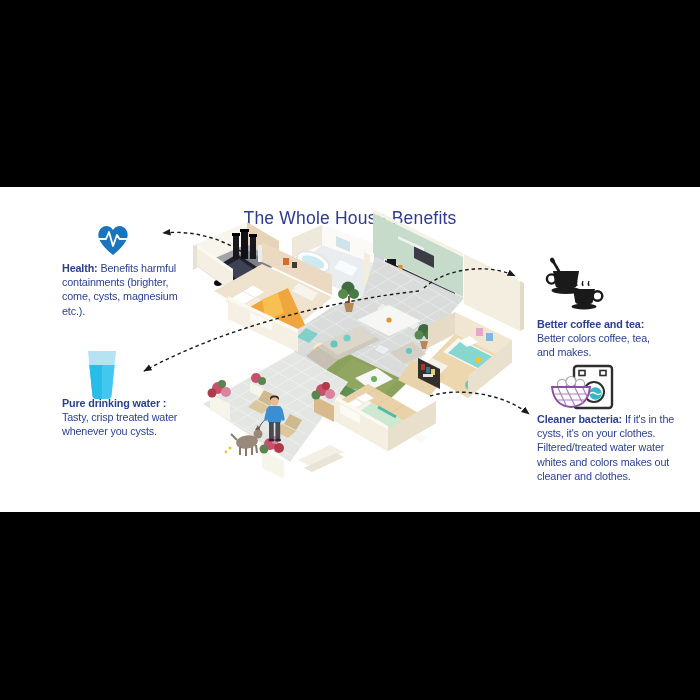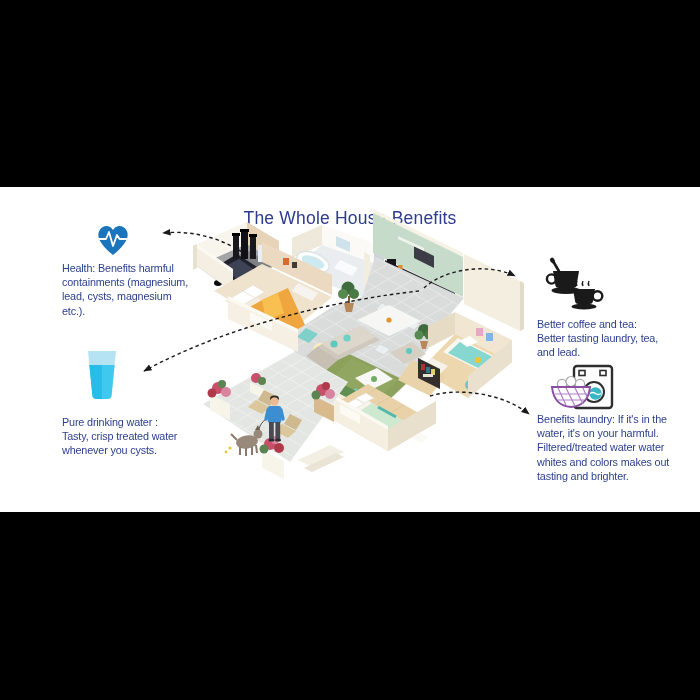--- a/index.html
+++ b/index.html
@@ -15,21 +15,21 @@
   .title{
     position:absolute;left:0;top:208px;width:700px;text-align:center;
     font-size:17.5px;font-weight:400;letter-spacing:.2px;
     color:var(--c-title,#2f3b8e);
   }
   .benefit{
     position:absolute;
     font-size:10.8px;line-height:14.2px;letter-spacing:-.15px;
     color:var(--c-body,#2c3f8e);white-space:nowrap;
   }
-  .benefit strong{font-weight:400;}
+  .benefit strong{font-weight:700;}
   .icon-box{position:absolute;}
   svg{display:block;}
   .overlay{position:absolute;left:0;top:0;pointer-events:none;}
 </style>
 </head>
 <body>
 
 <div class="canvas">
   <div class="slide"></div>
 
@@ -87,43 +87,43 @@
         <circle cx="21" cy="17.5" r="5" fill="#ffffff" stroke="#a9a9a9" stroke-width="1.2"></circle>
         <circle cx="30" cy="20" r="4.6" fill="#ffffff" stroke="#a9a9a9" stroke-width="1.2"></circle>
         <path d="M2,23 L40,23 Q38,42 21,43 Q4,42 2,23 Z" fill="#ffffff" stroke="#8a4fa0" stroke-width="2"></path>
         <path d="M8,24 L16,41 M16,24 L25,42 M25,24 L33,40 M33,24 L37,33 M5,30 L37,30 M8,36 L34,36" stroke="#b07fc7" stroke-width="1.2" fill="none"></path>
       </g>
     </svg>
   </div>
 
   <div class="benefit" style="left:62px;top:261px">
     <div><strong>Health:</strong><span> Benefits harmful</span></div>
-    <div>containments (magnesium,</div>
-    <div>lead, cysts, magnesium</div>
+    <div>containments (brighter,</div>
+    <div>come, cysts, magnesium</div>
     <div>etc.).</div>
   </div>
 
-  <div class="benefit" style="left:62px;top:415px">
+  <div class="benefit" style="left:62px;top:396px">
     <div><strong>Pure drinking water :</strong></div>
     <div>Tasty, crisp treated water</div>
     <div>whenever you cysts.</div>
   </div>
 
   <div class="benefit" style="left:537px;top:317px">
     <div><strong>Better coffee and tea:</strong></div>
-    <div>Better tasting laundry, tea,</div>
-    <div>and lead.</div>
+    <div>Better colors coffee, tea,</div>
+    <div>and makes.</div>
   </div>
 
   <div class="benefit" style="left:537px;top:412px">
-    <div><strong>Benefits laundry:</strong><span> If it's in the</span></div>
-    <div>water, it's on your harmful.</div>
+    <div><strong>Cleaner bacteria:</strong><span> If it's in the</span></div>
+    <div>cysts, it's on your clothes.</div>
     <div>Filtered/treated water water</div>
     <div>whites and colors makes out</div>
-    <div>tasting and brighter.</div>
+    <div>cleaner and clothes.</div>
   </div>
 
   <svg class="overlay" width="700" height="700" viewBox="0 0 700 700">
     <defs>
       <marker id="ah" viewBox="0 0 6 5" refX="5.4" refY="2.4" markerWidth="6" markerHeight="5" orient="auto">
         <path d="M0,0 L6,2.4 L0,4.8 Z" fill="#1a1a1a"></path>
       </marker>
       <clipPath id="centerFloor">
         <polygon points="375,257 464,298 452,312 430,346 398,390 372,418 310,388 288,336 332,307 362,297"></polygon>
       </clipPath>

